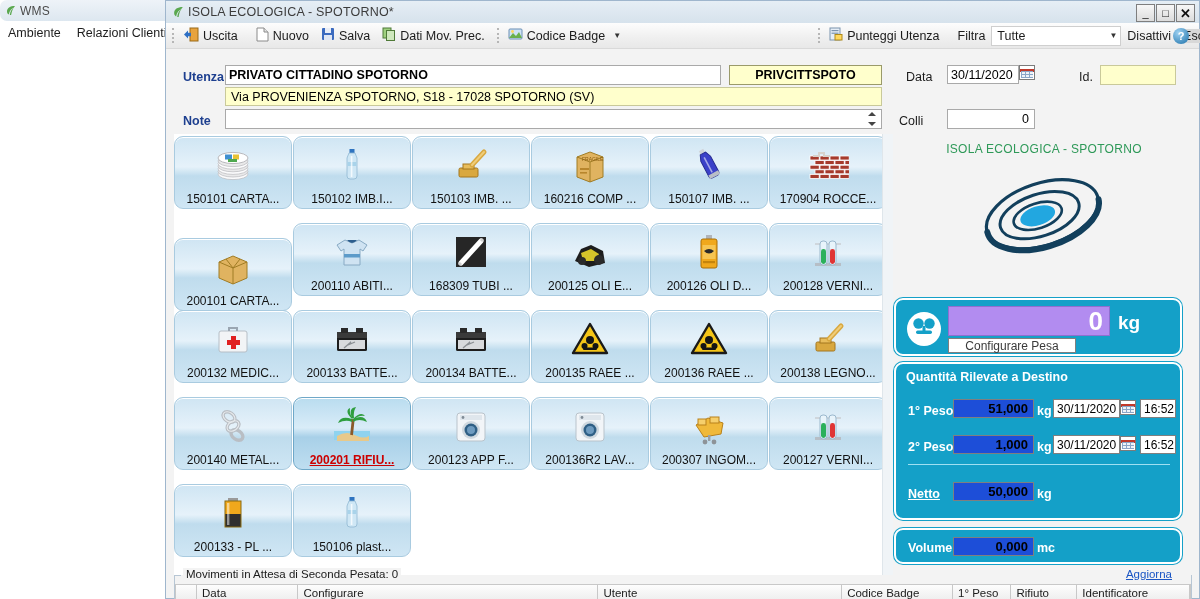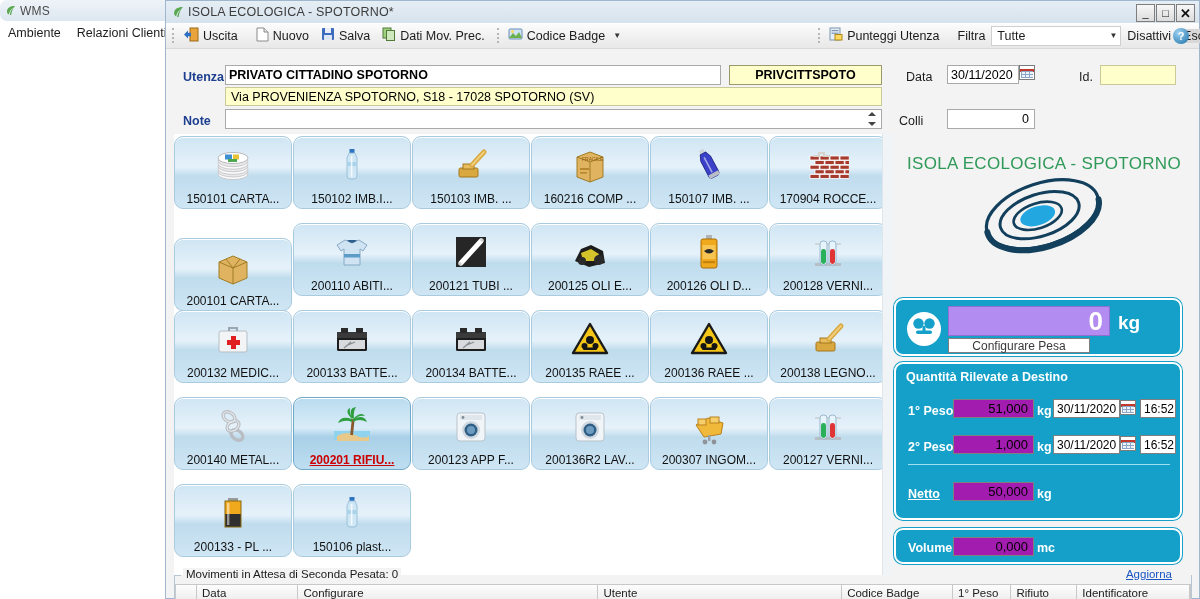--- a/index.html
+++ b/index.html
@@ -116,37 +116,37 @@
     padding-bottom:2px;
   }
   .tile-ico{position:absolute;top:4px;left:0;right:0;height:48px;display:flex;align-items:center;justify-content:center;}
   .tile-lbl{font-size:12px;color:#111;white-space:nowrap;line-height:14px;}
   .tile.sel .tile-lbl{color:#cc0000;font-weight:bold;text-decoration:underline;}
   .tile.sel{background:linear-gradient(to bottom,#b9dcef 0%,#d9ecf8 42%,#a8d0e8 55%,#bfdef0 100%);border-color:#6fa8c8;}
 
   
   .rightcol{position:absolute;left:728px;top:133px;width:300px;height:441px;}
   .logo-title{
-    position:absolute;left:0;top:20px;width:300px;text-align:center;
-    color:#2e9958;font-size:17px;letter-spacing:.3px;
+    position:absolute;left:0;top:8px;width:300px;text-align:center;
+    color:#2e9958;font-size:12px;letter-spacing:.3px;
   }
   .logo-wrap{position:absolute;left:0;top:30px;width:300px;height:110px;display:flex;align-items:center;justify-content:center;}
 
   .cyanbox{
     position:absolute;background:#14a0c8;border:2px solid #ffffff;border-radius:9px;
     box-shadow:0 0 0 1px #14a0c8;
     box-sizing:border-box;
   }
   .cyan-h{color:#ffffff;font-weight:bold;font-size:12.5px;}
   .cyan-l{color:#ffffff;font-weight:bold;font-size:12.5px;}
   .cyan-l.u{text-decoration:underline;}
   .numfield{
-    background:#a21caf;border:1px solid #7f7f7f;box-sizing:border-box;
+    background:#1d4ed8;border:1px solid #7f7f7f;box-sizing:border-box;
     display:flex;align-items:center;justify-content:flex-end;padding-right:5px;
-    font-size:13px;font-weight:normal;color:#000;
+    font-size:13px;font-weight:bold;color:#000;
   }
   .datefield{
     background:#ffffff;border:1px solid #7f7f7f;box-sizing:border-box;
     display:flex;align-items:center;padding-left:3px;font-size:12px;color:#000;
   }
   .scale-display{
     background:#b28cf0;border:1px solid #8f6fd0;box-sizing:border-box;
     display:flex;align-items:center;justify-content:flex-end;padding-right:6px;
     color:#ffffff;font-size:26px;font-weight:bold;
   }
@@ -472,21 +472,21 @@
           <span class="tile-ico">
             <svg width="42" height="42" viewBox="0 0 42 42">
               <g>
                 <rect x="6" y="6" width="30" height="30" fill="#262626"></rect>
                 <path d="M11 32 L31 10" stroke="#ffffff" stroke-width="5" stroke-linecap="round"></path>
                 <path d="M31 10 L33 8" stroke="#cfcfcf" stroke-width="3"></path>
                 <path d="M9 34 L11 32" stroke="#cfcfcf" stroke-width="3"></path>
               </g>
             </svg>
           </span>
-          <span class="tile-lbl">200121 TUBI ...</span>
+          <span class="tile-lbl">168309 TUBI ...</span>
         </div>
         <div class="tile" style="left: 357px; top: 89px;">
           <span class="tile-ico">
             <svg width="42" height="42" viewBox="0 0 42 42">
               <g>
                 <path d="M6 30 L12 18 L22 14 L34 20 L36 32 L20 36z" fill="#1d1d1d"></path>
                 <path d="M12 22 L22 18 L30 23 L26 30 L14 30z" fill="#d4c32a"></path>
                 <circle cx="30" cy="29" r="5" fill="#2a2a2a"></circle>
                 <circle cx="13" cy="30" r="4" fill="#2a2a2a"></circle>
               </g>
@@ -751,21 +751,21 @@
           <svg width="38" height="38" viewBox="0 0 38 38">
             <circle cx="19" cy="19" r="17" fill="#ffffff"></circle>
             <circle cx="13.5" cy="13.5" r="5.2" fill="#14a0c8"></circle>
             <circle cx="24.5" cy="13.5" r="5.2" fill="#14a0c8"></circle>
             <rect x="11" y="20.5" width="16" height="3.4" rx="1.7" fill="#14a0c8"></rect>
             <rect x="17.5" y="16" width="3" height="6" fill="#14a0c8"></rect>
           </svg>
         </span>
         <span class="scale-display" style="position:absolute;left:52px;top:6px;width:162px;height:30px;">0</span>
         <span class="cyan-h" style="position:absolute;left:222px;top:12px;font-size:19px;">kg</span>
-        <span class="scale-cfg" style="position:absolute;left:52px;top:38px;width:142px;height:15px;">Configurare Pesa</span>
+        <span class="scale-cfg" style="position:absolute;left:52px;top:38px;width:128px;height:15px;">Configurare Pesa</span>
       </div>
 
       <div class="cyanbox" style="left:0;top:228px;width:288px;height:158px;">
         <span class="cyan-h" style="position:absolute;left:10px;top:6px;">Quantità Rilevate a Destino</span>
 
         <span class="cyan-l" style="position:absolute;left:12px;top:40px;">1° Peso</span>
         <span class="numfield" style="position:absolute;left:57px;top:35px;width:81px;height:19px;">51,000</span>
         <span class="cyan-l" style="position:absolute;left:141px;top:40px;">kg</span>
         <span class="datefield" style="position:absolute;left:157px;top:35px;width:67px;height:19px;">30/11/2020</span>
         <span class="calbtn" style="left:224px;top:36px;">

